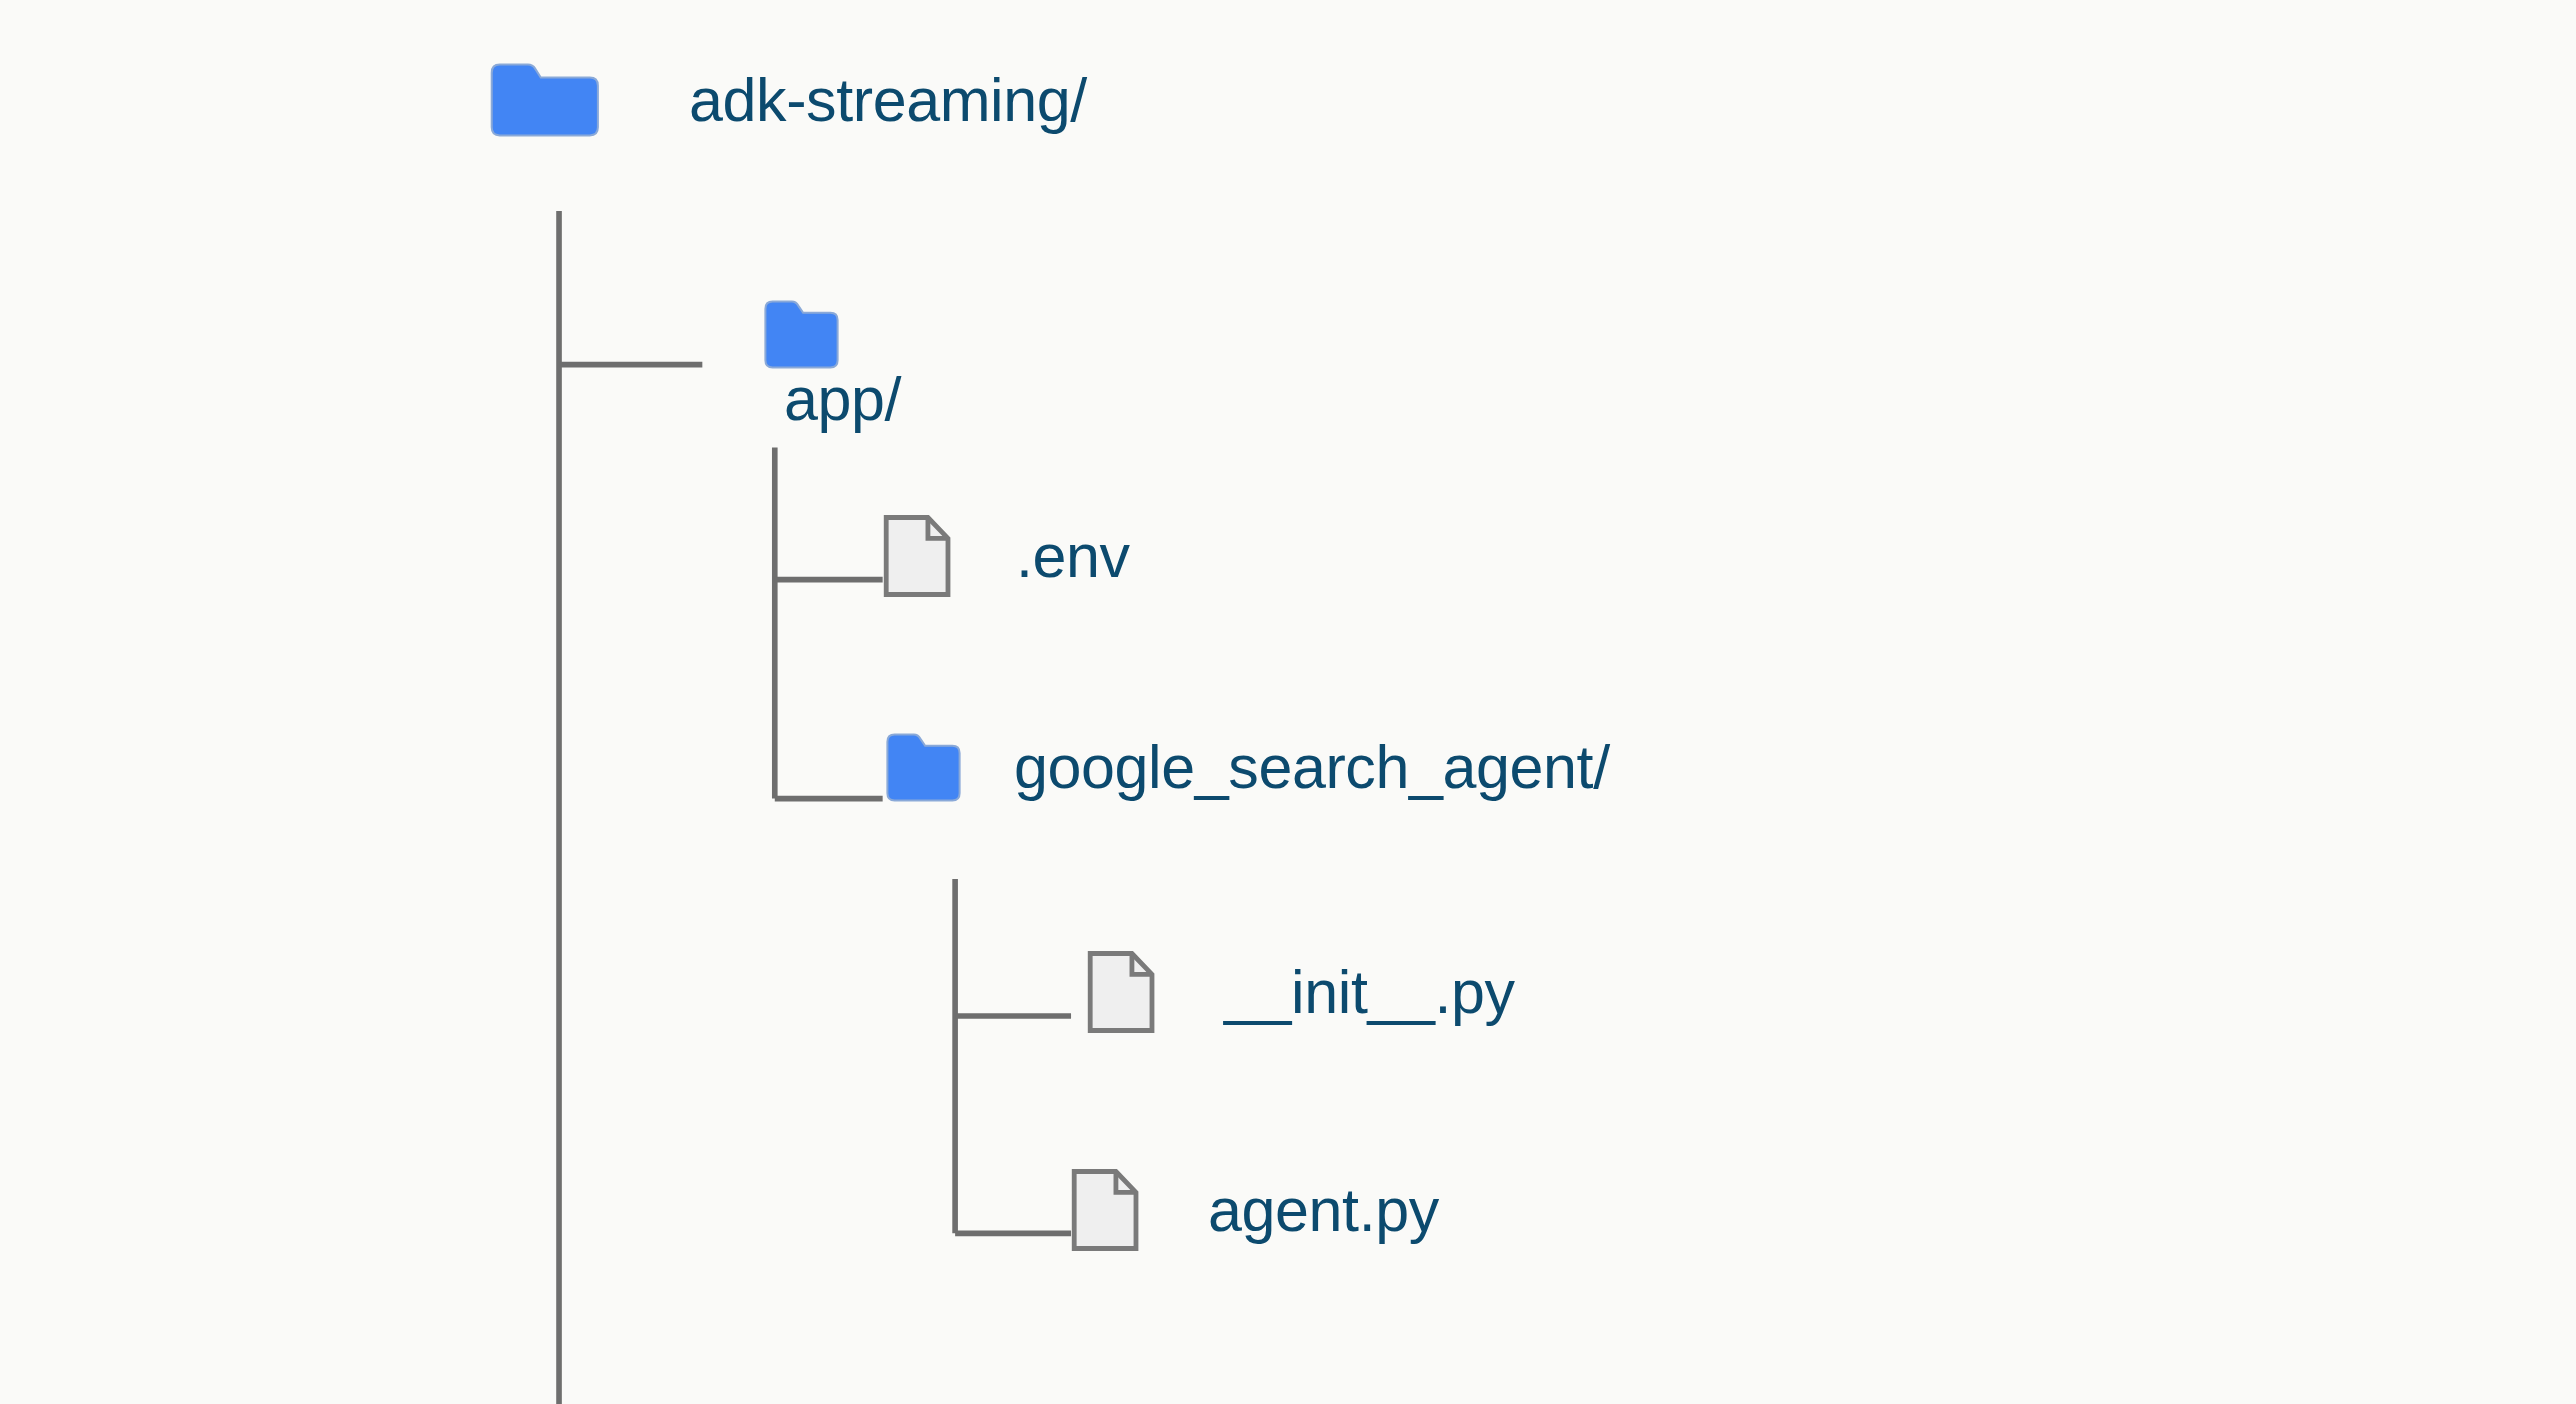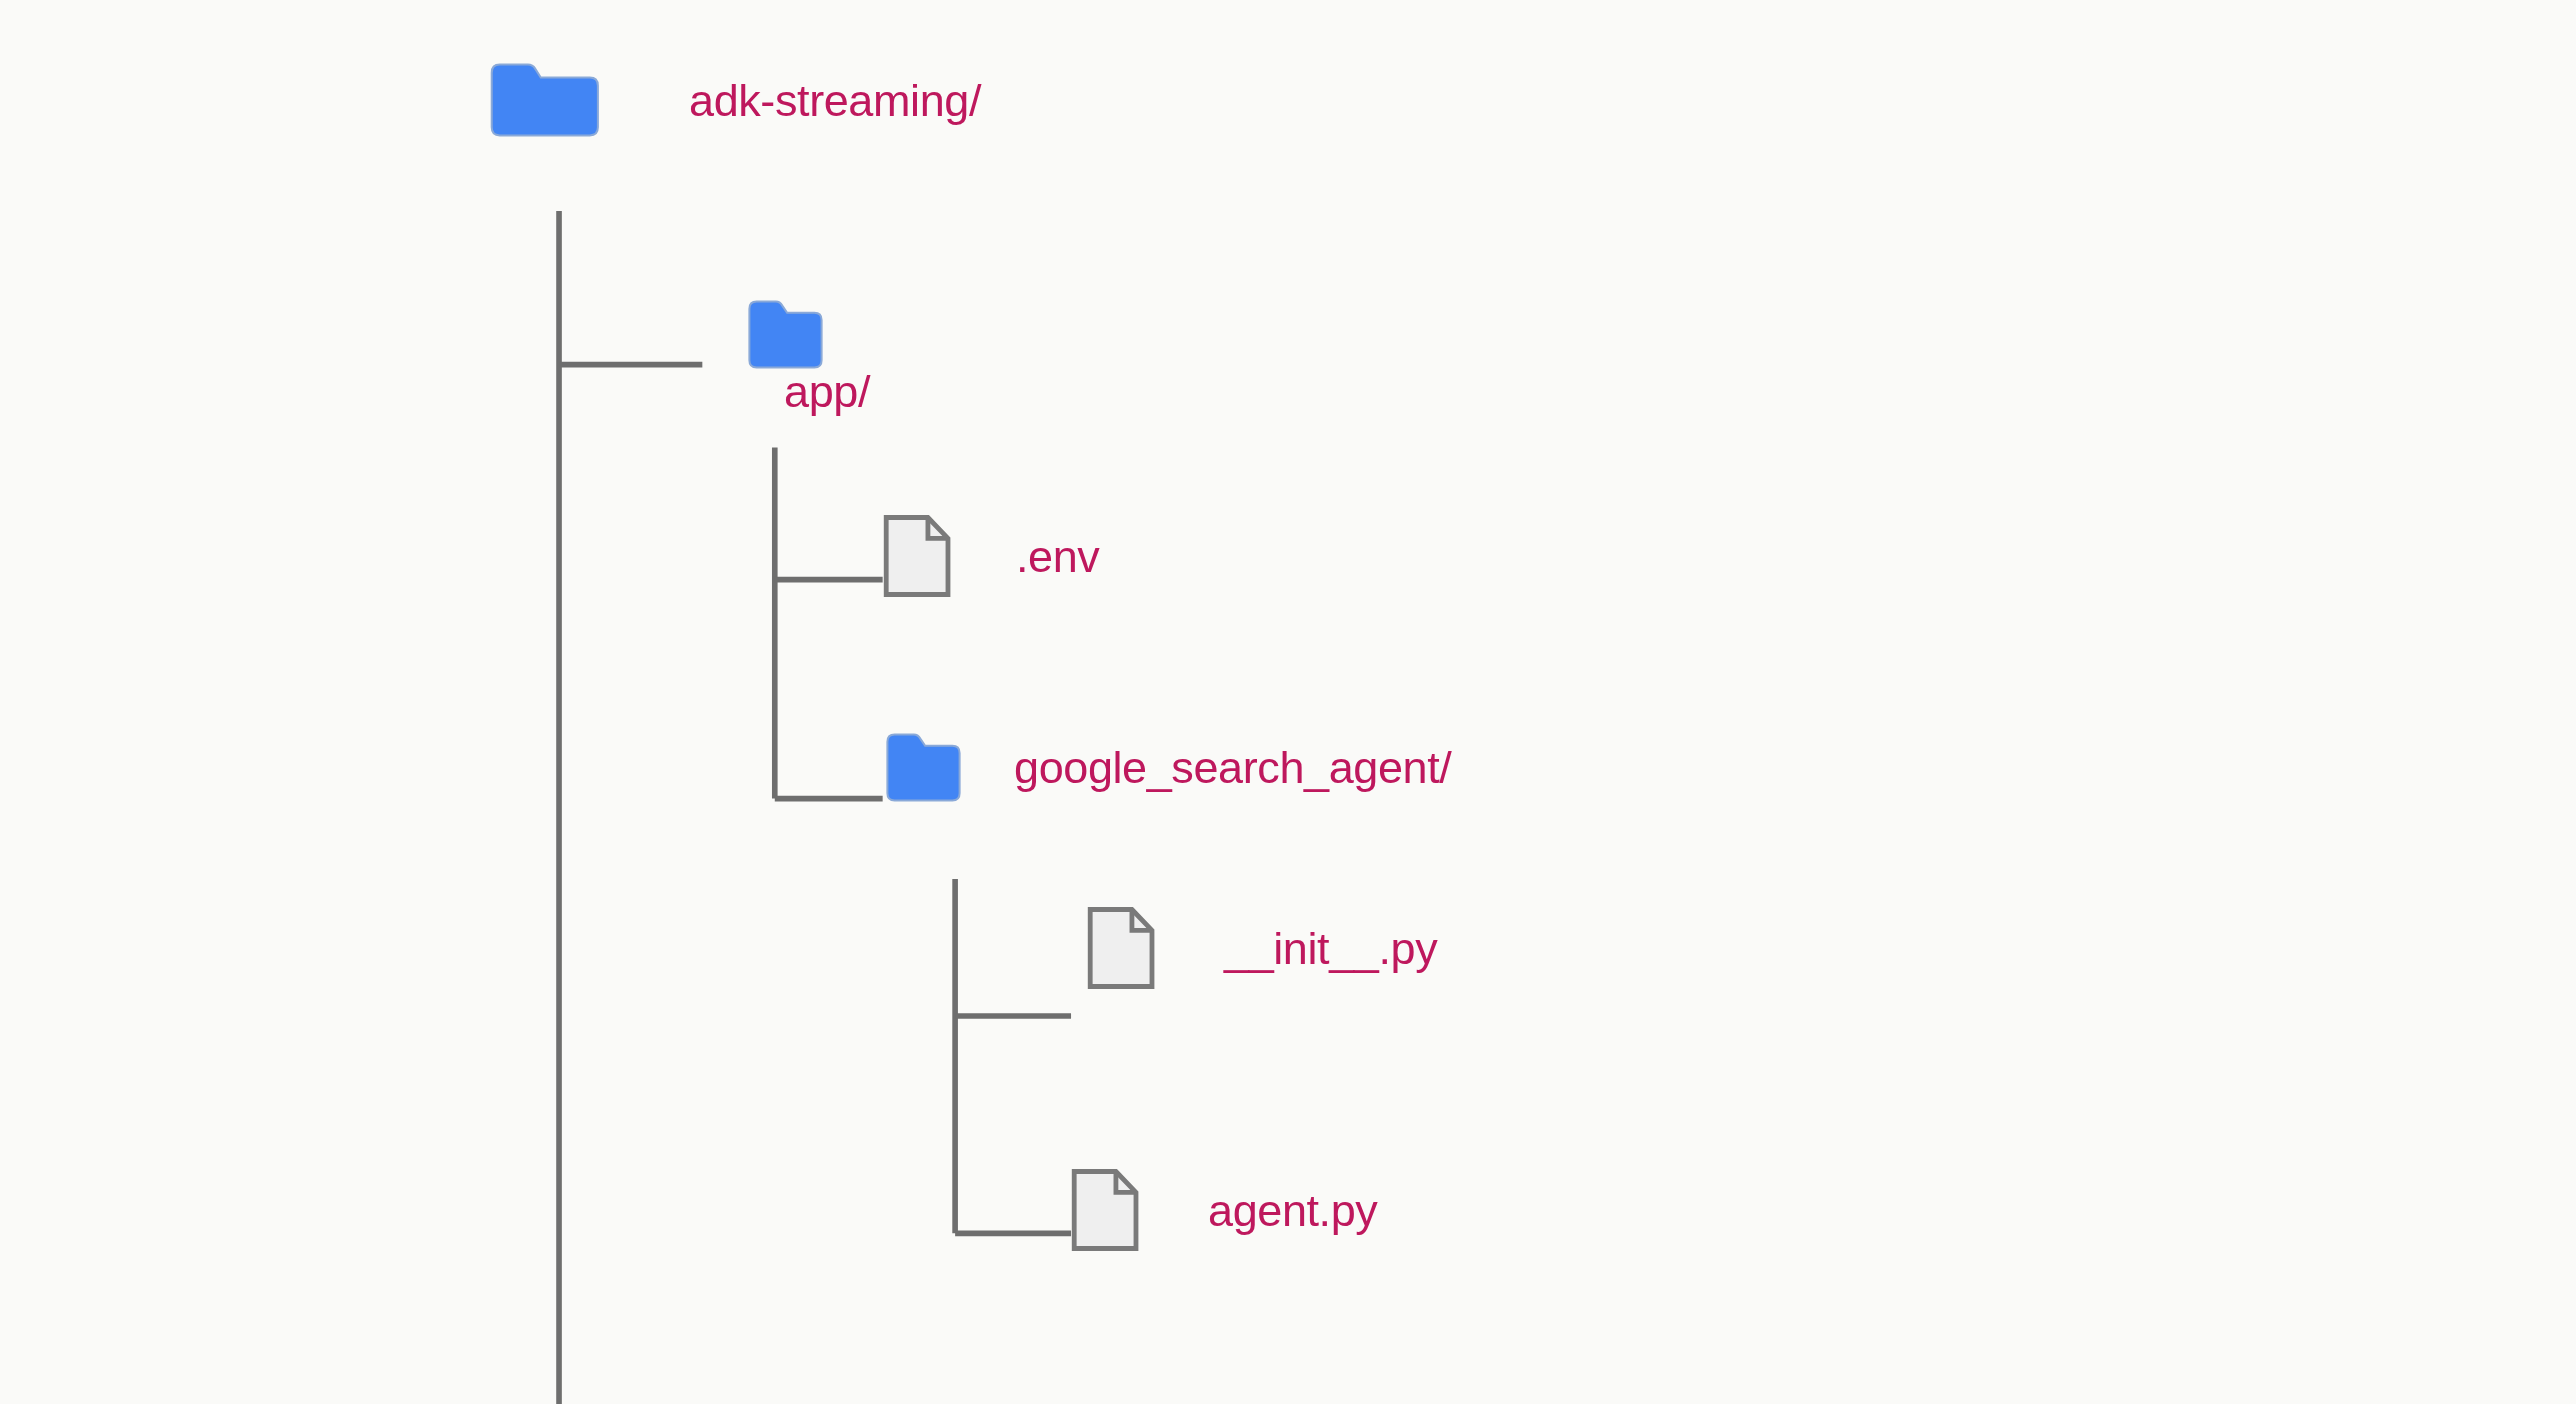--- a/index.html
+++ b/index.html
@@ -24,34 +24,34 @@
   .node {
     position: absolute;
     display: flex;
     align-items: center;
   }
   .node-icon {
     flex: 0 0 auto;
     display: block;
   }
   .node-label {
-    font-size: 45px;
-    color: #be185d;
+    font-size: 61px;
+    color: #0c4a6e;
     letter-spacing: -0.4px;
     white-space: nowrap;
     font-weight: 400;
     line-height: 1;
   }
 
   
   #node-root        { left: 486px;  top: 63px;   }
   #node-app         { left: 702px;  top: 300px; flex-direction: column;  }
   #node-env         { left: 883px; top: 514px;  }
   #node-gsa         { left: 883px; top: 733px;  }
-  #node-init        { left: 1071px; top: 906px; padding-left: 16px; }
+  #node-init        { left: 1071px; top: 950px; padding-left: 16px; }
   #node-agentpy     { left: 1071px; top: 1168px; align-items: center; }
 
   #node-root    .node-label { margin-left: 87px; }
   #node-app     .node-label { margin-left: 82px; }
   #node-env     .node-label { margin-left: 64px;  }
   #node-gsa     .node-label { margin-left: 50px;  }
   #node-init    .node-label { margin-left: 68px;  }
   #node-agentpy .node-label { margin-left: 68px;  }
 </style>
 </head>

